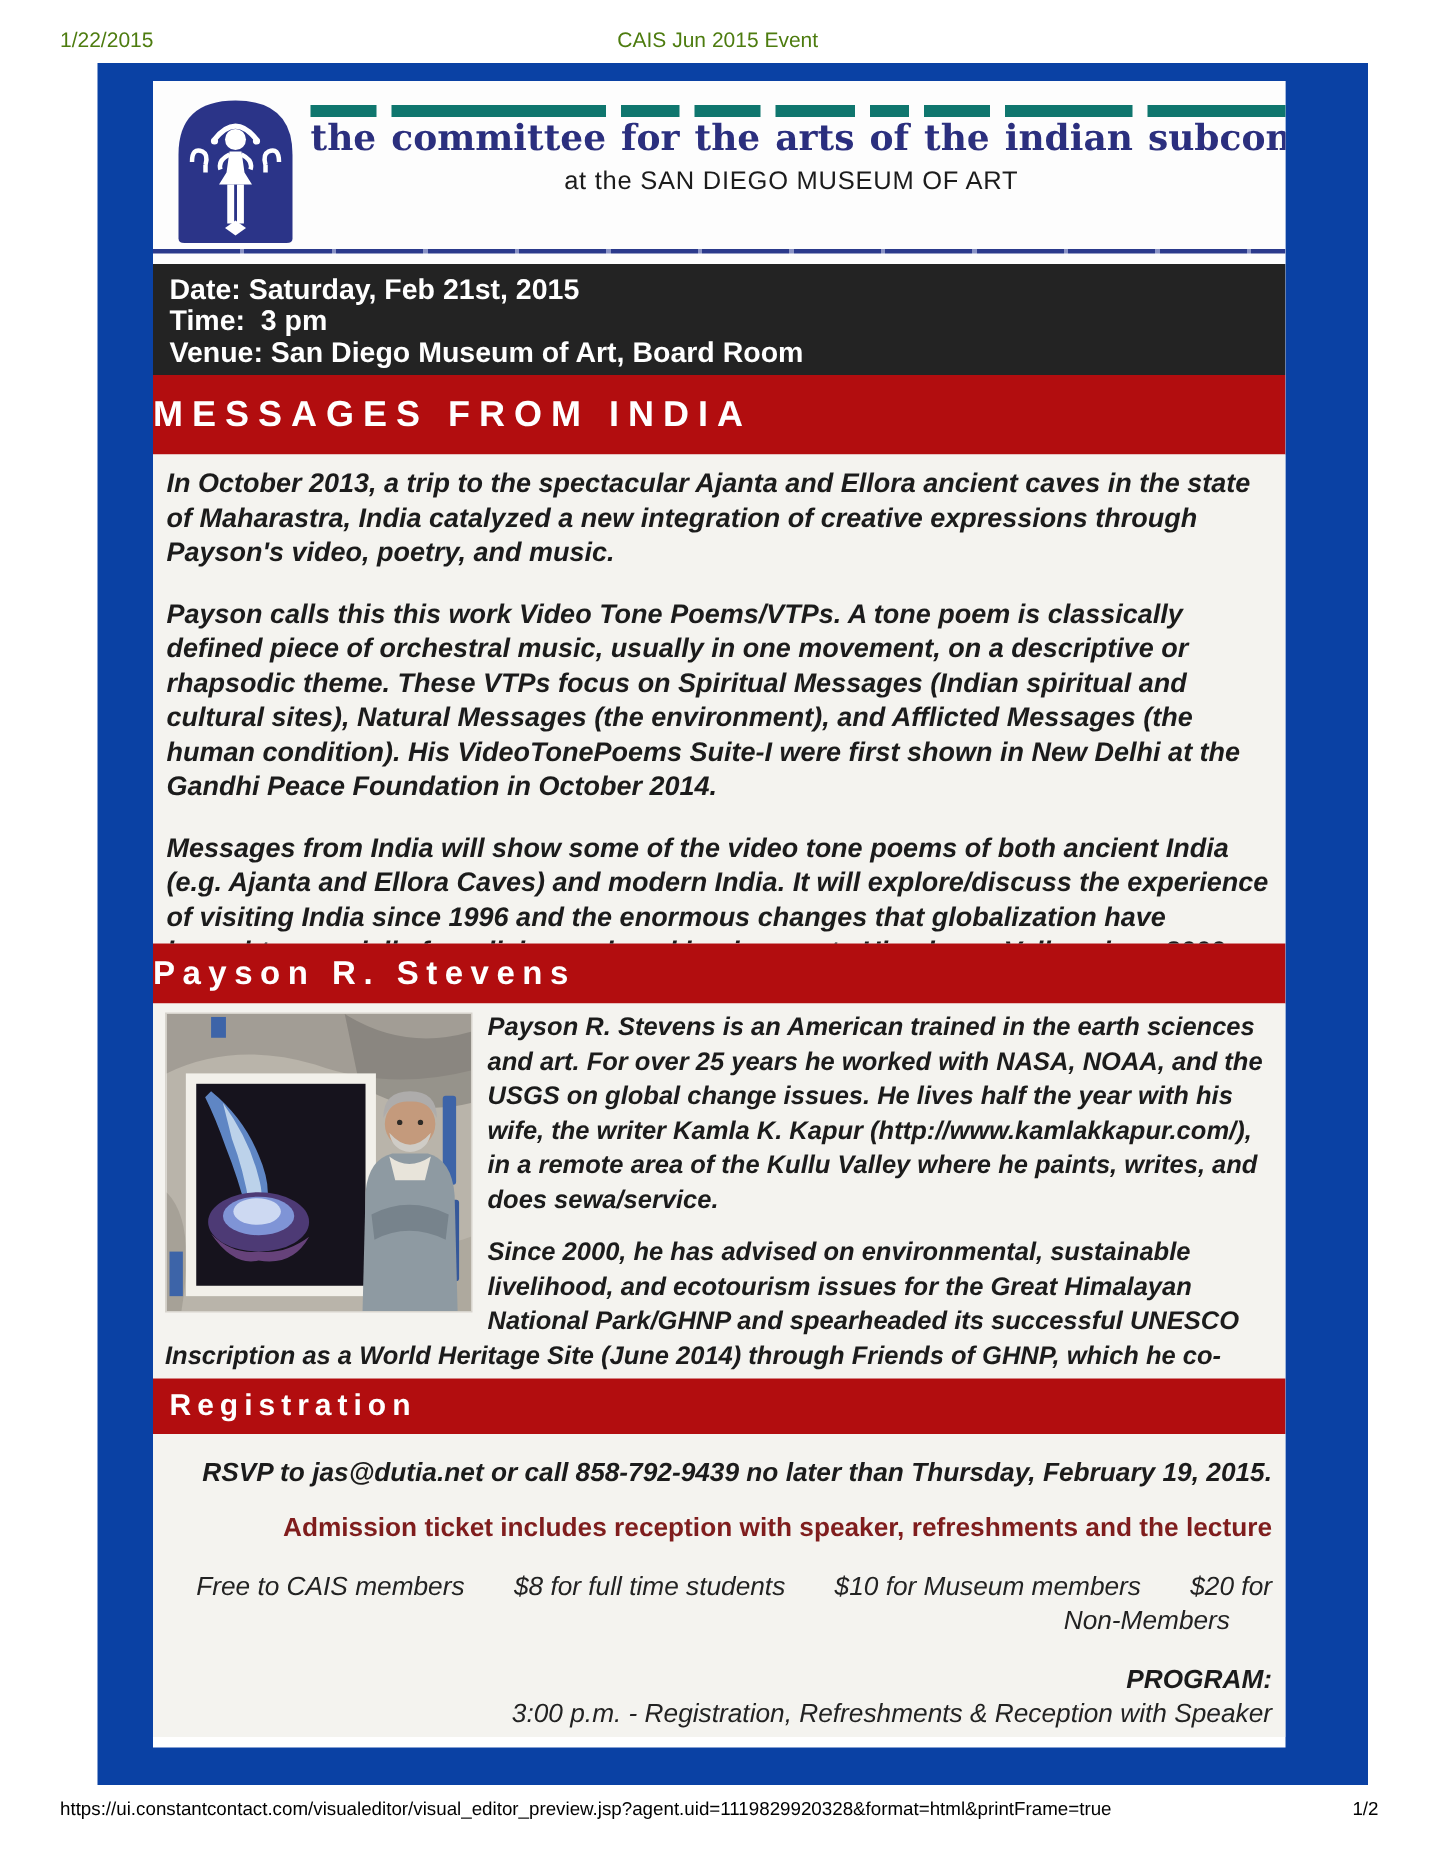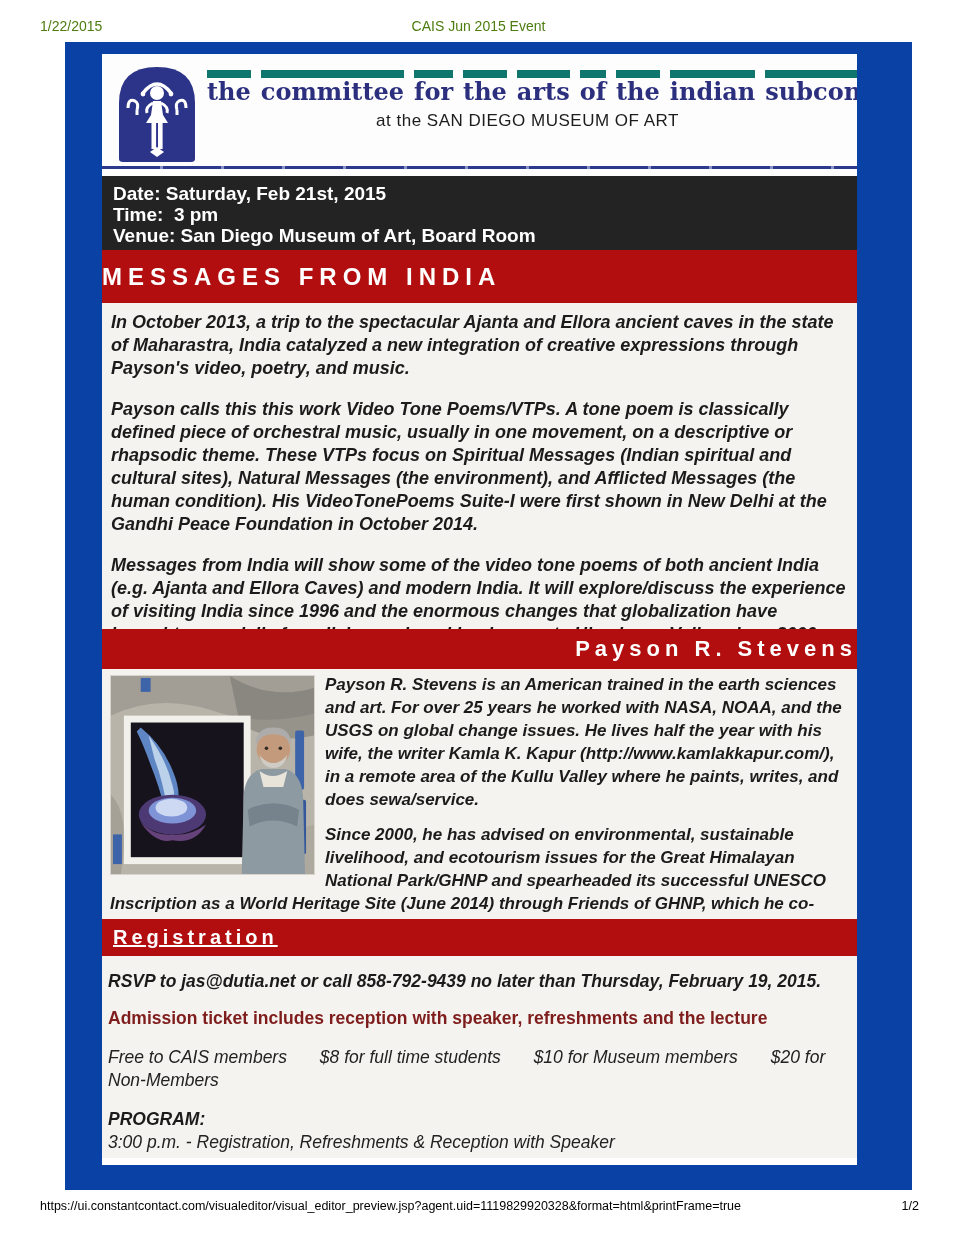--- a/index.html
+++ b/index.html
@@ -56,38 +56,38 @@
   .info-bar{
     height:74px;background:#232323;color:#ffffff;
     padding:7px 0 0 11px;box-sizing:border-box;
     font-weight:bold;font-size:19px;line-height:21px;
   }
   .info-bar div{white-space:pre;}
 
   
   .red-bar{background:#b20d0f;color:#ffffff;font-weight:bold;}
   .bar-messages{height:53px;line-height:53px;text-align:left;font-size:24px;letter-spacing:6px;}
-  .bar-speaker{height:40px;line-height:40px;text-align:right;font-size:22px;letter-spacing:5px;}
-  .bar-registration{height:37px;line-height:37px;text-align:left;padding-left:11px;font-size:20px;letter-spacing:4px;text-decoration:underline;}
+  .bar-speaker{height:40px;line-height:40px;text-align:left;font-size:22px;letter-spacing:5px;}
+  .bar-registration{height:37px;line-height:37px;text-align:left;padding-left:11px;font-size:20px;letter-spacing:4px;}
 
   
   .body-section{background:#f4f3ef;color:#1b1b1b;}
   .sec-messages{padding:8px 9px 6px 9px;height:312px;overflow:hidden;}
   .sec-messages p{
     margin:0 0 18px 0;font-size:18px;line-height:23px;
     font-weight:bold;font-style:italic;
   }
   .sec-bio{padding:4px 6px 4px 8px;height:242px;overflow:hidden;
     font-size:17px;line-height:23px;font-weight:bold;font-style:italic;}
   .sec-bio p{margin:0 0 12px 0;}
   .speaker-photo{
     float:left;width:205px;height:200px;margin:2px 10px 4px 0;
     border:1px solid #d7d4cd;box-sizing:border-box;display:block;
   }
-  .sec-registration{padding:8px 9px 8px 6px;height:186px;overflow:hidden;font-size:17.5px;}
+  .sec-registration{padding:8px 9px 8px 27px;height:186px;overflow:hidden;font-size:17.5px;text-align:right;}
   .rsvp-line{font-weight:bold;font-style:italic;margin:6px 0 14px 0;line-height:23px;}
   .admission-line{color:#7f1d1d;font-weight:bold;margin:0 0 16px 0;line-height:23px;}
   .pricing-line{font-style:italic;margin:0 0 16px 0;line-height:23px;color:#222;}
   .pricing-line span{margin-right:28px;}
   .program-heading{font-weight:bold;font-style:italic;margin:4px 0 0 0;line-height:23px;}
   .program-item{font-style:italic;line-height:23px;color:#222;}
 </style>
 </head>
 <body>
 

